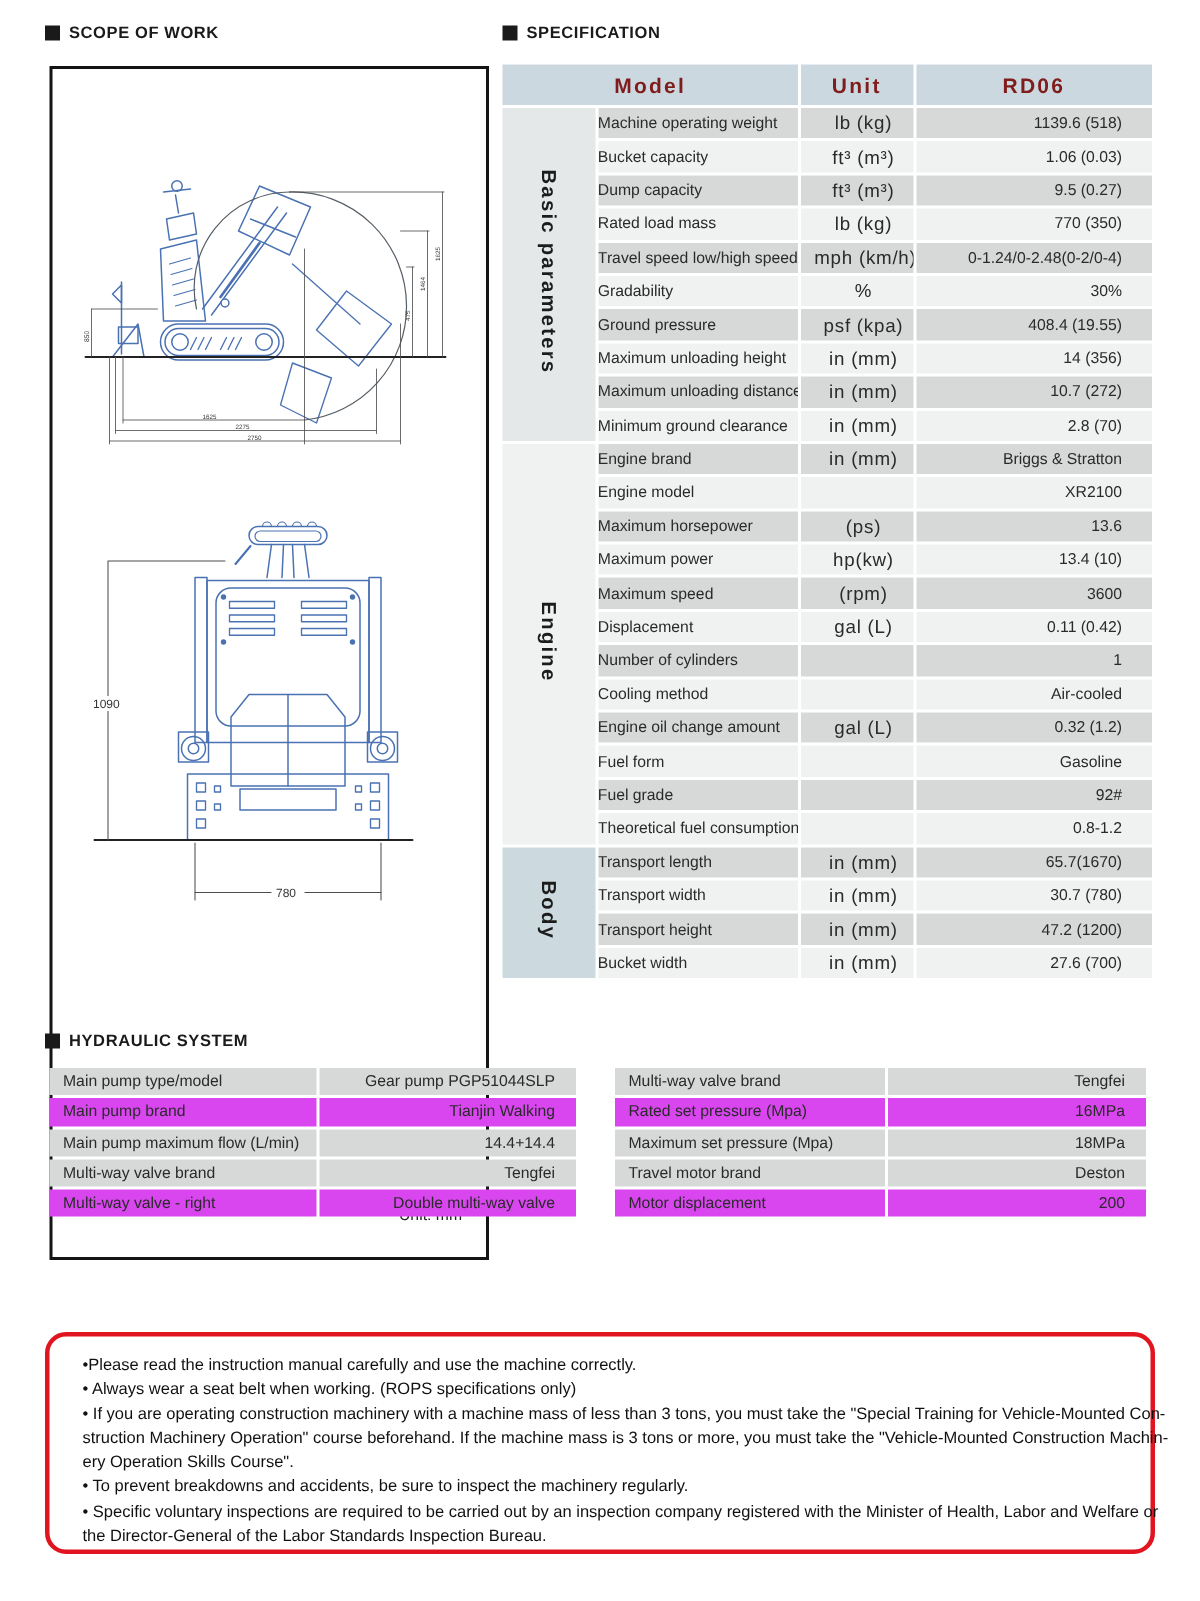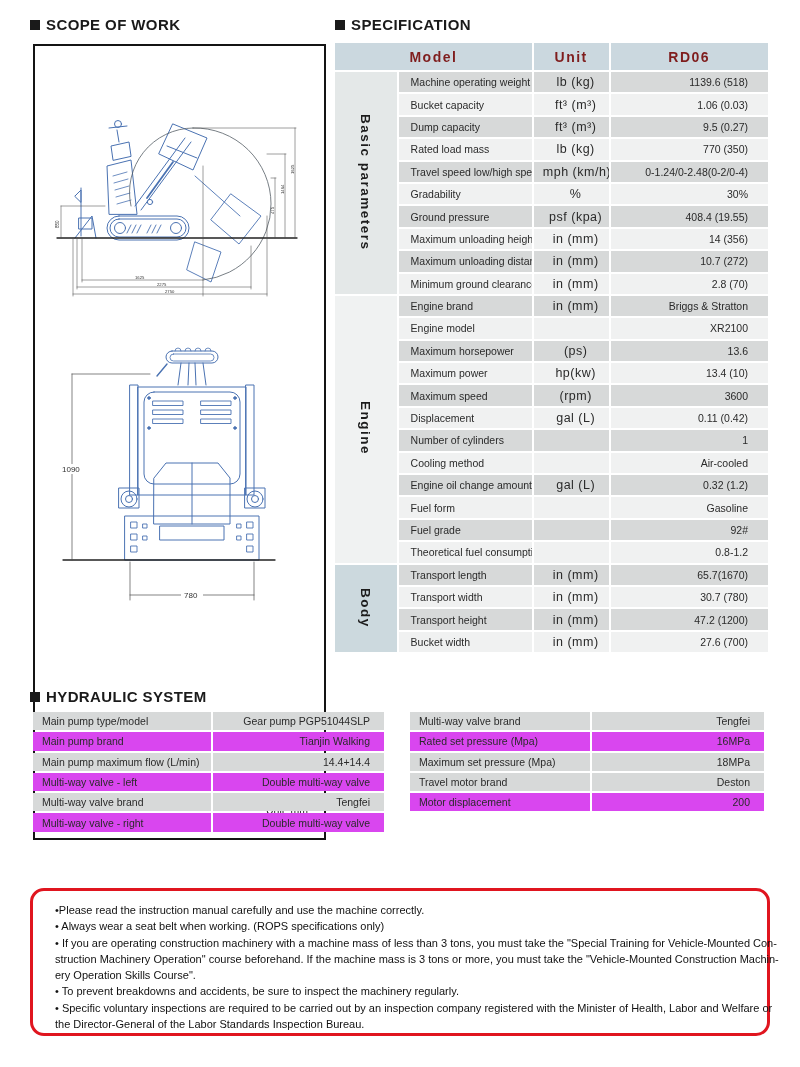--- a/index.html
+++ b/index.html
@@ -1,37 +1,37 @@
 <!DOCTYPE html>
 <html><head>
 <meta charset="utf-8">
 <style>
   * { margin:0; padding:0; box-sizing:border-box; }
   html,body { width:800px; height:1067px; background:#ffffff;
     font-family:"Liberation Sans","DejaVu Sans",sans-serif; color:#1d1d1d; }
 
   
   .sec-header { position:absolute; display:flex; align-items:center; gap:6px;
-    font-size:15px; font-weight:bold; letter-spacing:.4px; color:#1a1a1a; }
+    font-size:11px; font-weight:bold; letter-spacing:.4px; color:#1a1a1a; }
   .sq { width:10px; height:10px; background:#1a1a1a; display:inline-block; }
 
   
   .sow-box { position:absolute; left:33px; top:44px; width:293px; height:796px;
     border:2px solid #141414; background:#ffffff; }
   .unit-note { position:absolute; right:16px; bottom:22px; font-size:10.5px; color:#222; }
 
   
   table { border-collapse:separate; border-spacing:2px; table-layout:fixed; }
   .spec { position:absolute; left:333px; top:41px; width:437px; }
   .spec th { background:#cbd8df; height:27px; font-size:14px; font-weight:bold;
     letter-spacing:1.5px; text-align:center; color:#7f1d1d; }
   .spec td { height:20.4px; font-size:10.5px; color:#2a2a2a; overflow:hidden; white-space:nowrap; }
   .spec tr.dark  td.p-cell, .spec tr.dark  td.u-cell, .spec tr.dark  td.v-cell { background:#d7d9d9; }
   .spec tr.light td.p-cell, .spec tr.light td.u-cell, .spec tr.light td.v-cell { background:#f0f1f1; }
-  .p-cell { padding-left:12px; text-align:left; }
+  .p-cell { text-align:left; }
   .u-cell { padding-left:9px; text-align:center; font-size:12.5px !important; letter-spacing:.5px; }
   .v-cell { padding-right:20px; text-align:right; }
   .sec-cell { text-align:center; vertical-align:middle; }
   .vert { writing-mode:vertical-rl; font-weight:bold; font-size:13.5px;
     letter-spacing:1.5px; color:#1c1c1c; display:inline-block; }
 
   
   .hyd { position:absolute; top:710px; }
   .hyd-left { left:31px; width:355px; }
   .hyd-right { left:408px; width:358px; }
@@ -362,24 +362,20 @@
         <td class="r-cell">Gear pump PGP51044SLP</td>
       </tr>
       <tr class="light">
         <td class="l-cell">Main pump brand</td>
         <td class="r-cell">Tianjin Walking</td>
       </tr>
       <tr class="dark">
         <td class="l-cell">Main pump maximum flow (L/min)</td>
         <td class="r-cell">14.4+14.4</td>
       </tr>
-      <tr class="light">
-        <td class="l-cell">Multi-way valve - left</td>
-        <td class="r-cell">Double multi-way valve</td>
-      </tr>
       <tr class="dark">
         <td class="l-cell">Multi-way valve brand</td>
         <td class="r-cell">Tengfei</td>
       </tr>
       <tr class="light">
         <td class="l-cell">Multi-way valve - right</td>
         <td class="r-cell">Double multi-way valve</td>
       </tr>
     </tbody>
 </table>

